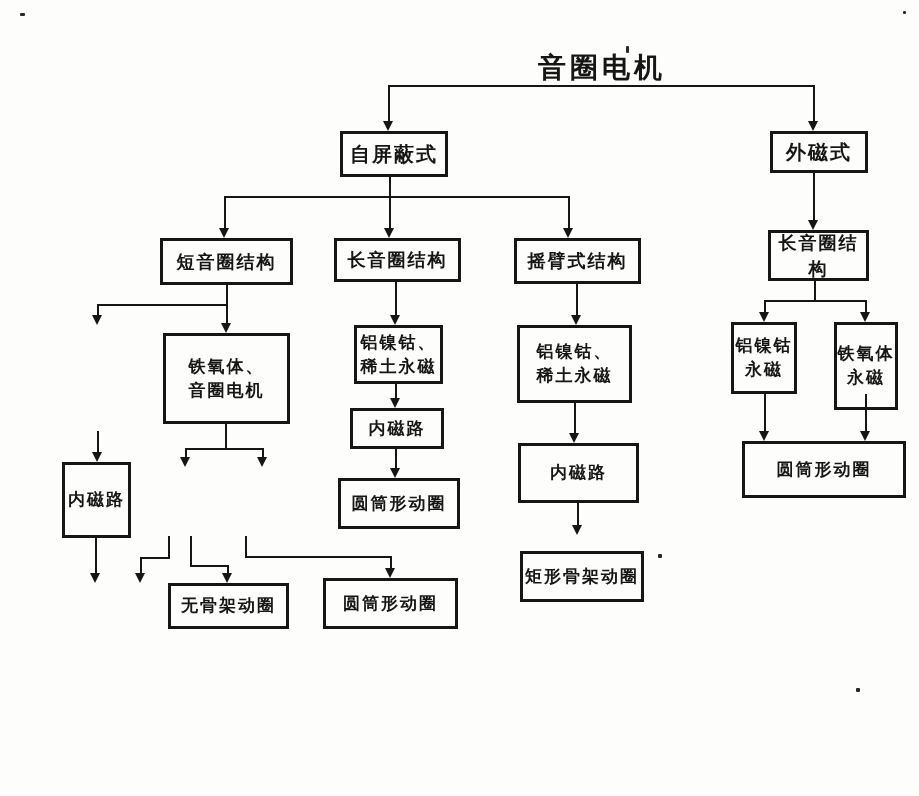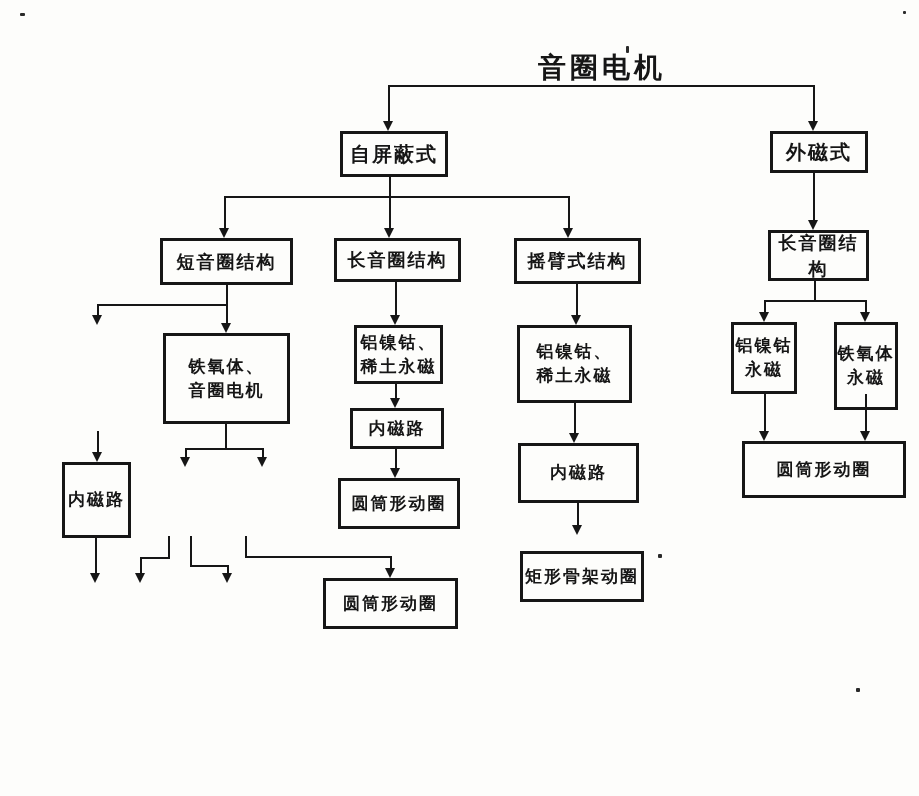--- a/index.html
+++ b/index.html
@@ -193,20 +193,23 @@
   <div class="v" style="left:190px;top:536px;height:31px;"></div>
   <div class="h" style="left:190px;top:565px;width:39px;"></div>
   <div class="v" style="left:227px;top:567px;height:7px;"></div>
   <div class="ar" style="left:222px;top:573px;"></div>
 
   <div class="v" style="left:245px;top:536px;height:22px;"></div>
   <div class="h" style="left:245px;top:556px;width:147px;"></div>
   <div class="v" style="left:390px;top:558px;height:11px;"></div>
   <div class="ar" style="left:385px;top:568px;"></div>
 
+  <div class="box f17" style="left:168px;top:583px;width:121px;height:46px;">
+    <span class="lbl">无骨架动圈</span>
+  </div>
   <div class="box f17" style="left:323px;top:578px;width:135px;height:51px;">
     <span class="lbl">圆筒形动圈</span>
   </div>
 
   <div class="speck" style="left:626px;top:46px;width:3px;height:7px;"></div>
   <div class="speck" style="left:658px;top:554px;width:4px;height:4px;"></div>
   <div class="speck" style="left:856px;top:688px;width:4px;height:4px;"></div>
   <div class="speck" style="left:20px;top:13px;width:5px;height:3px;"></div>
   <div class="speck" style="left:903px;top:11px;width:3px;height:3px;"></div>
 

